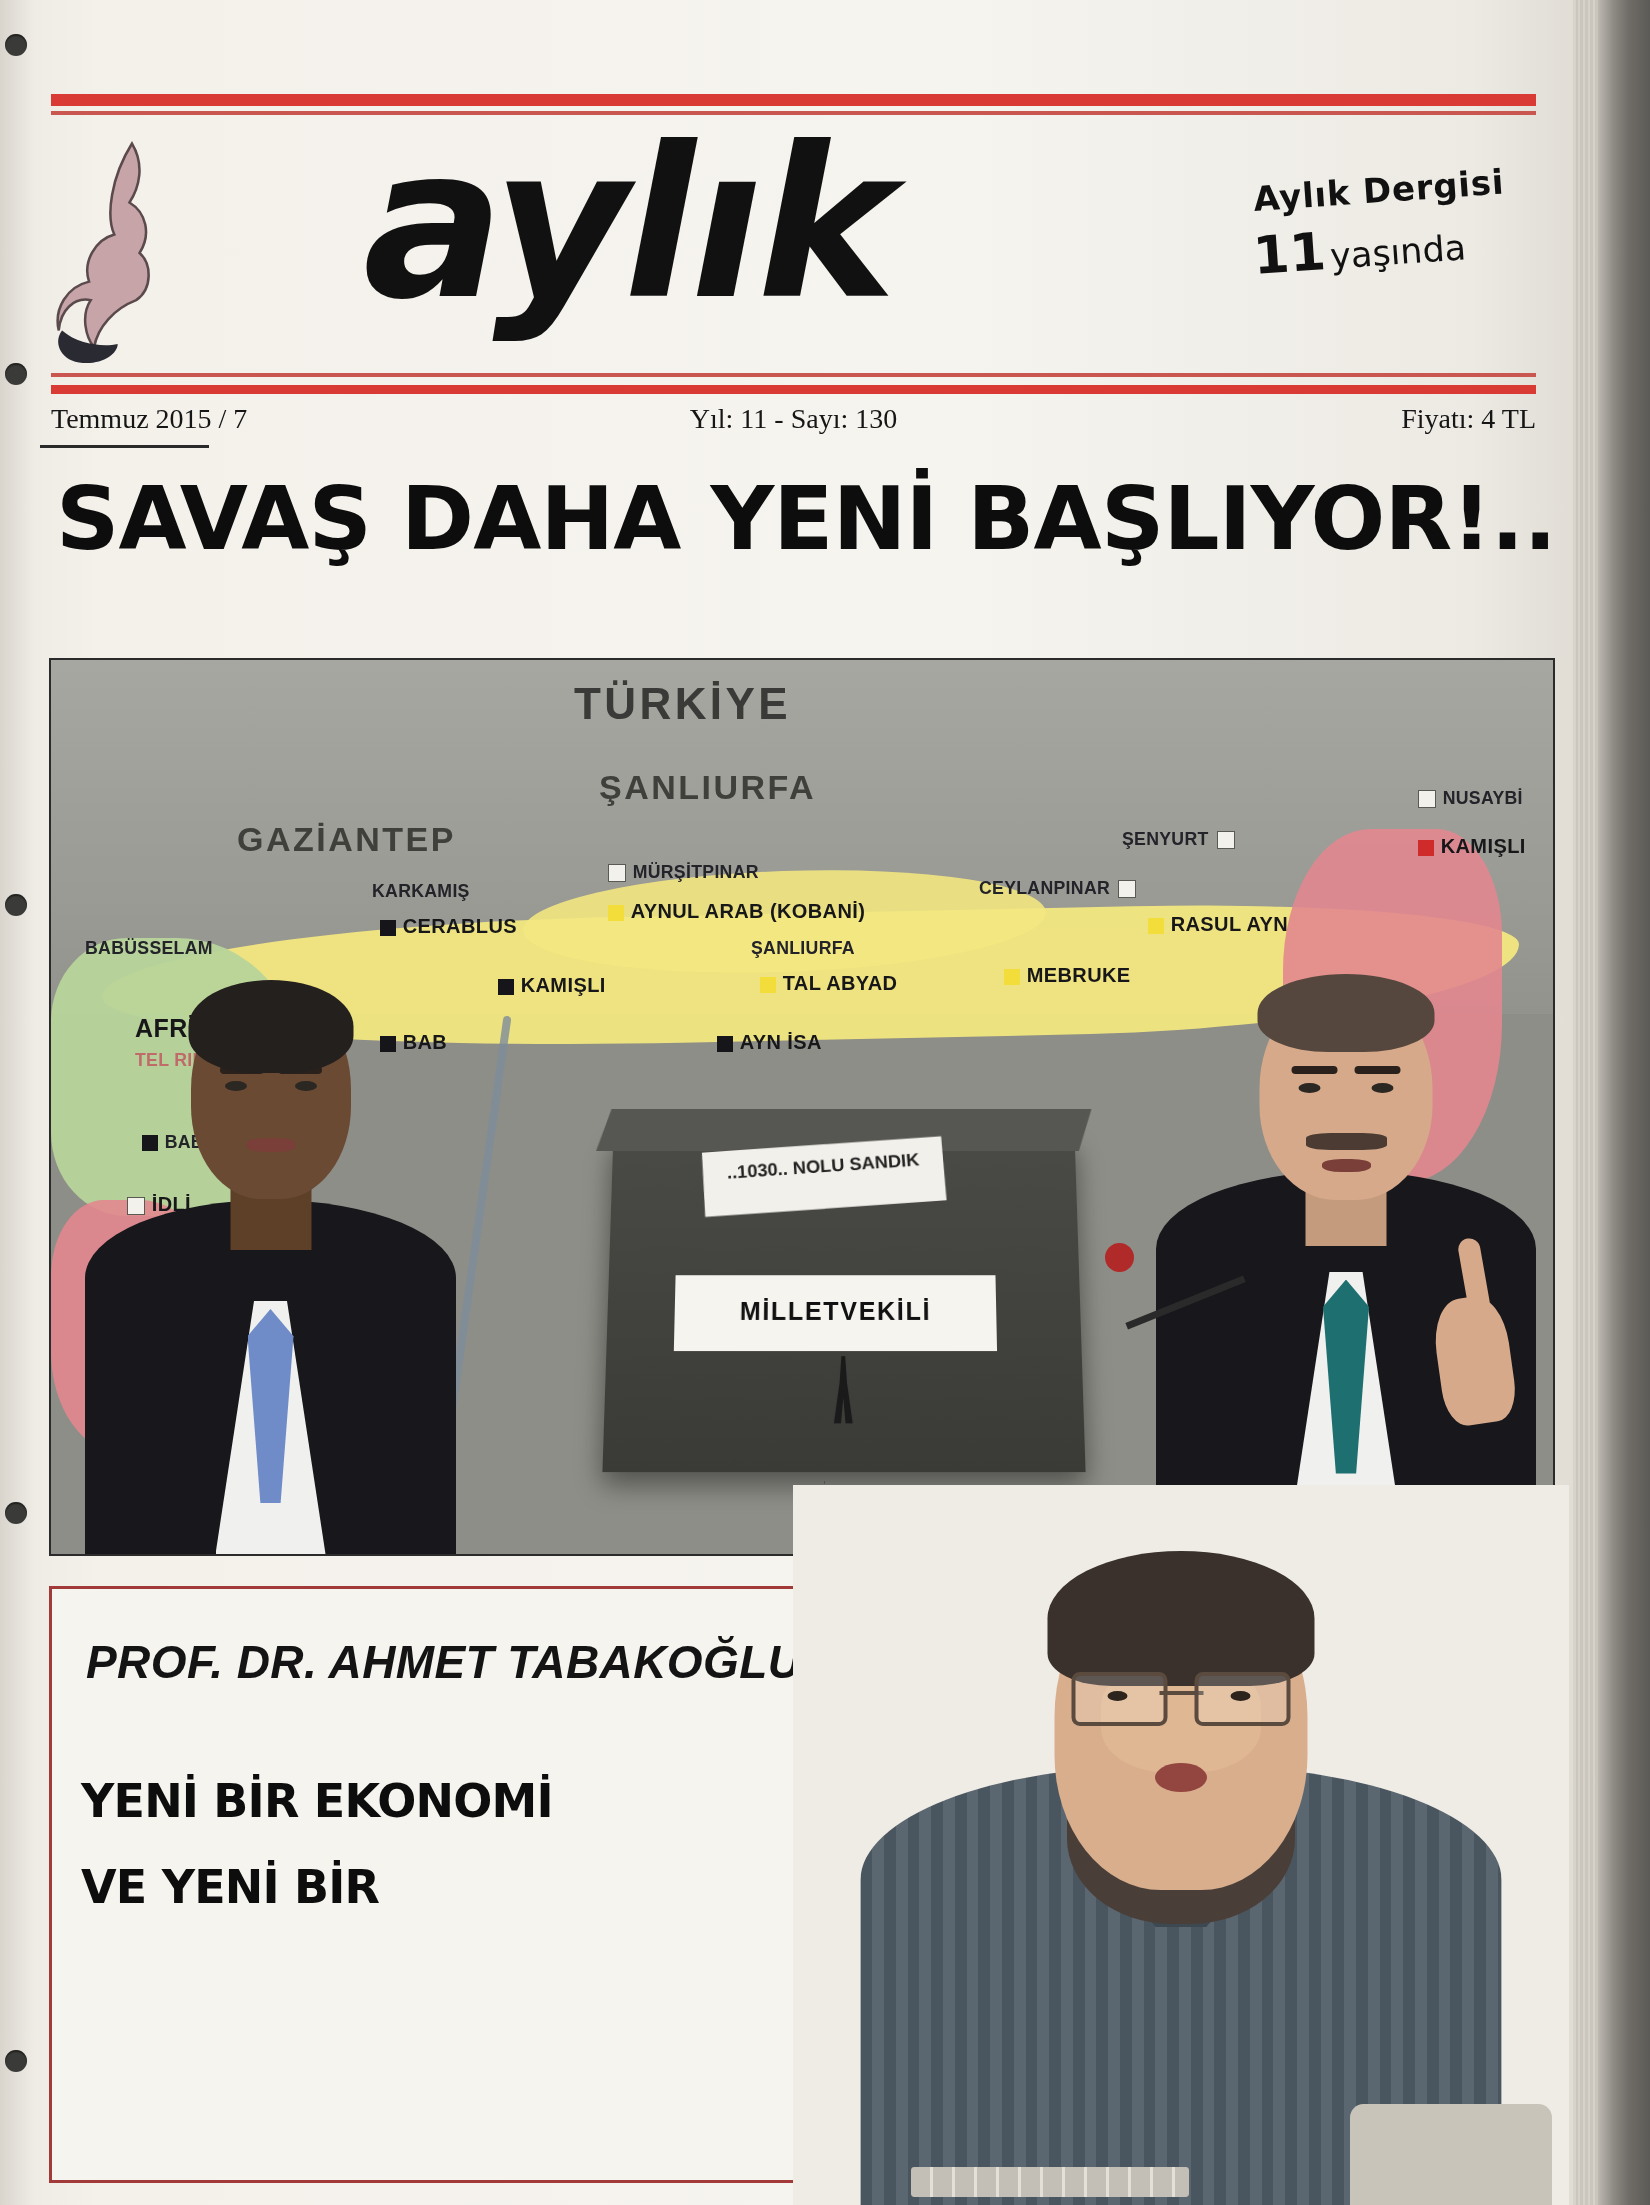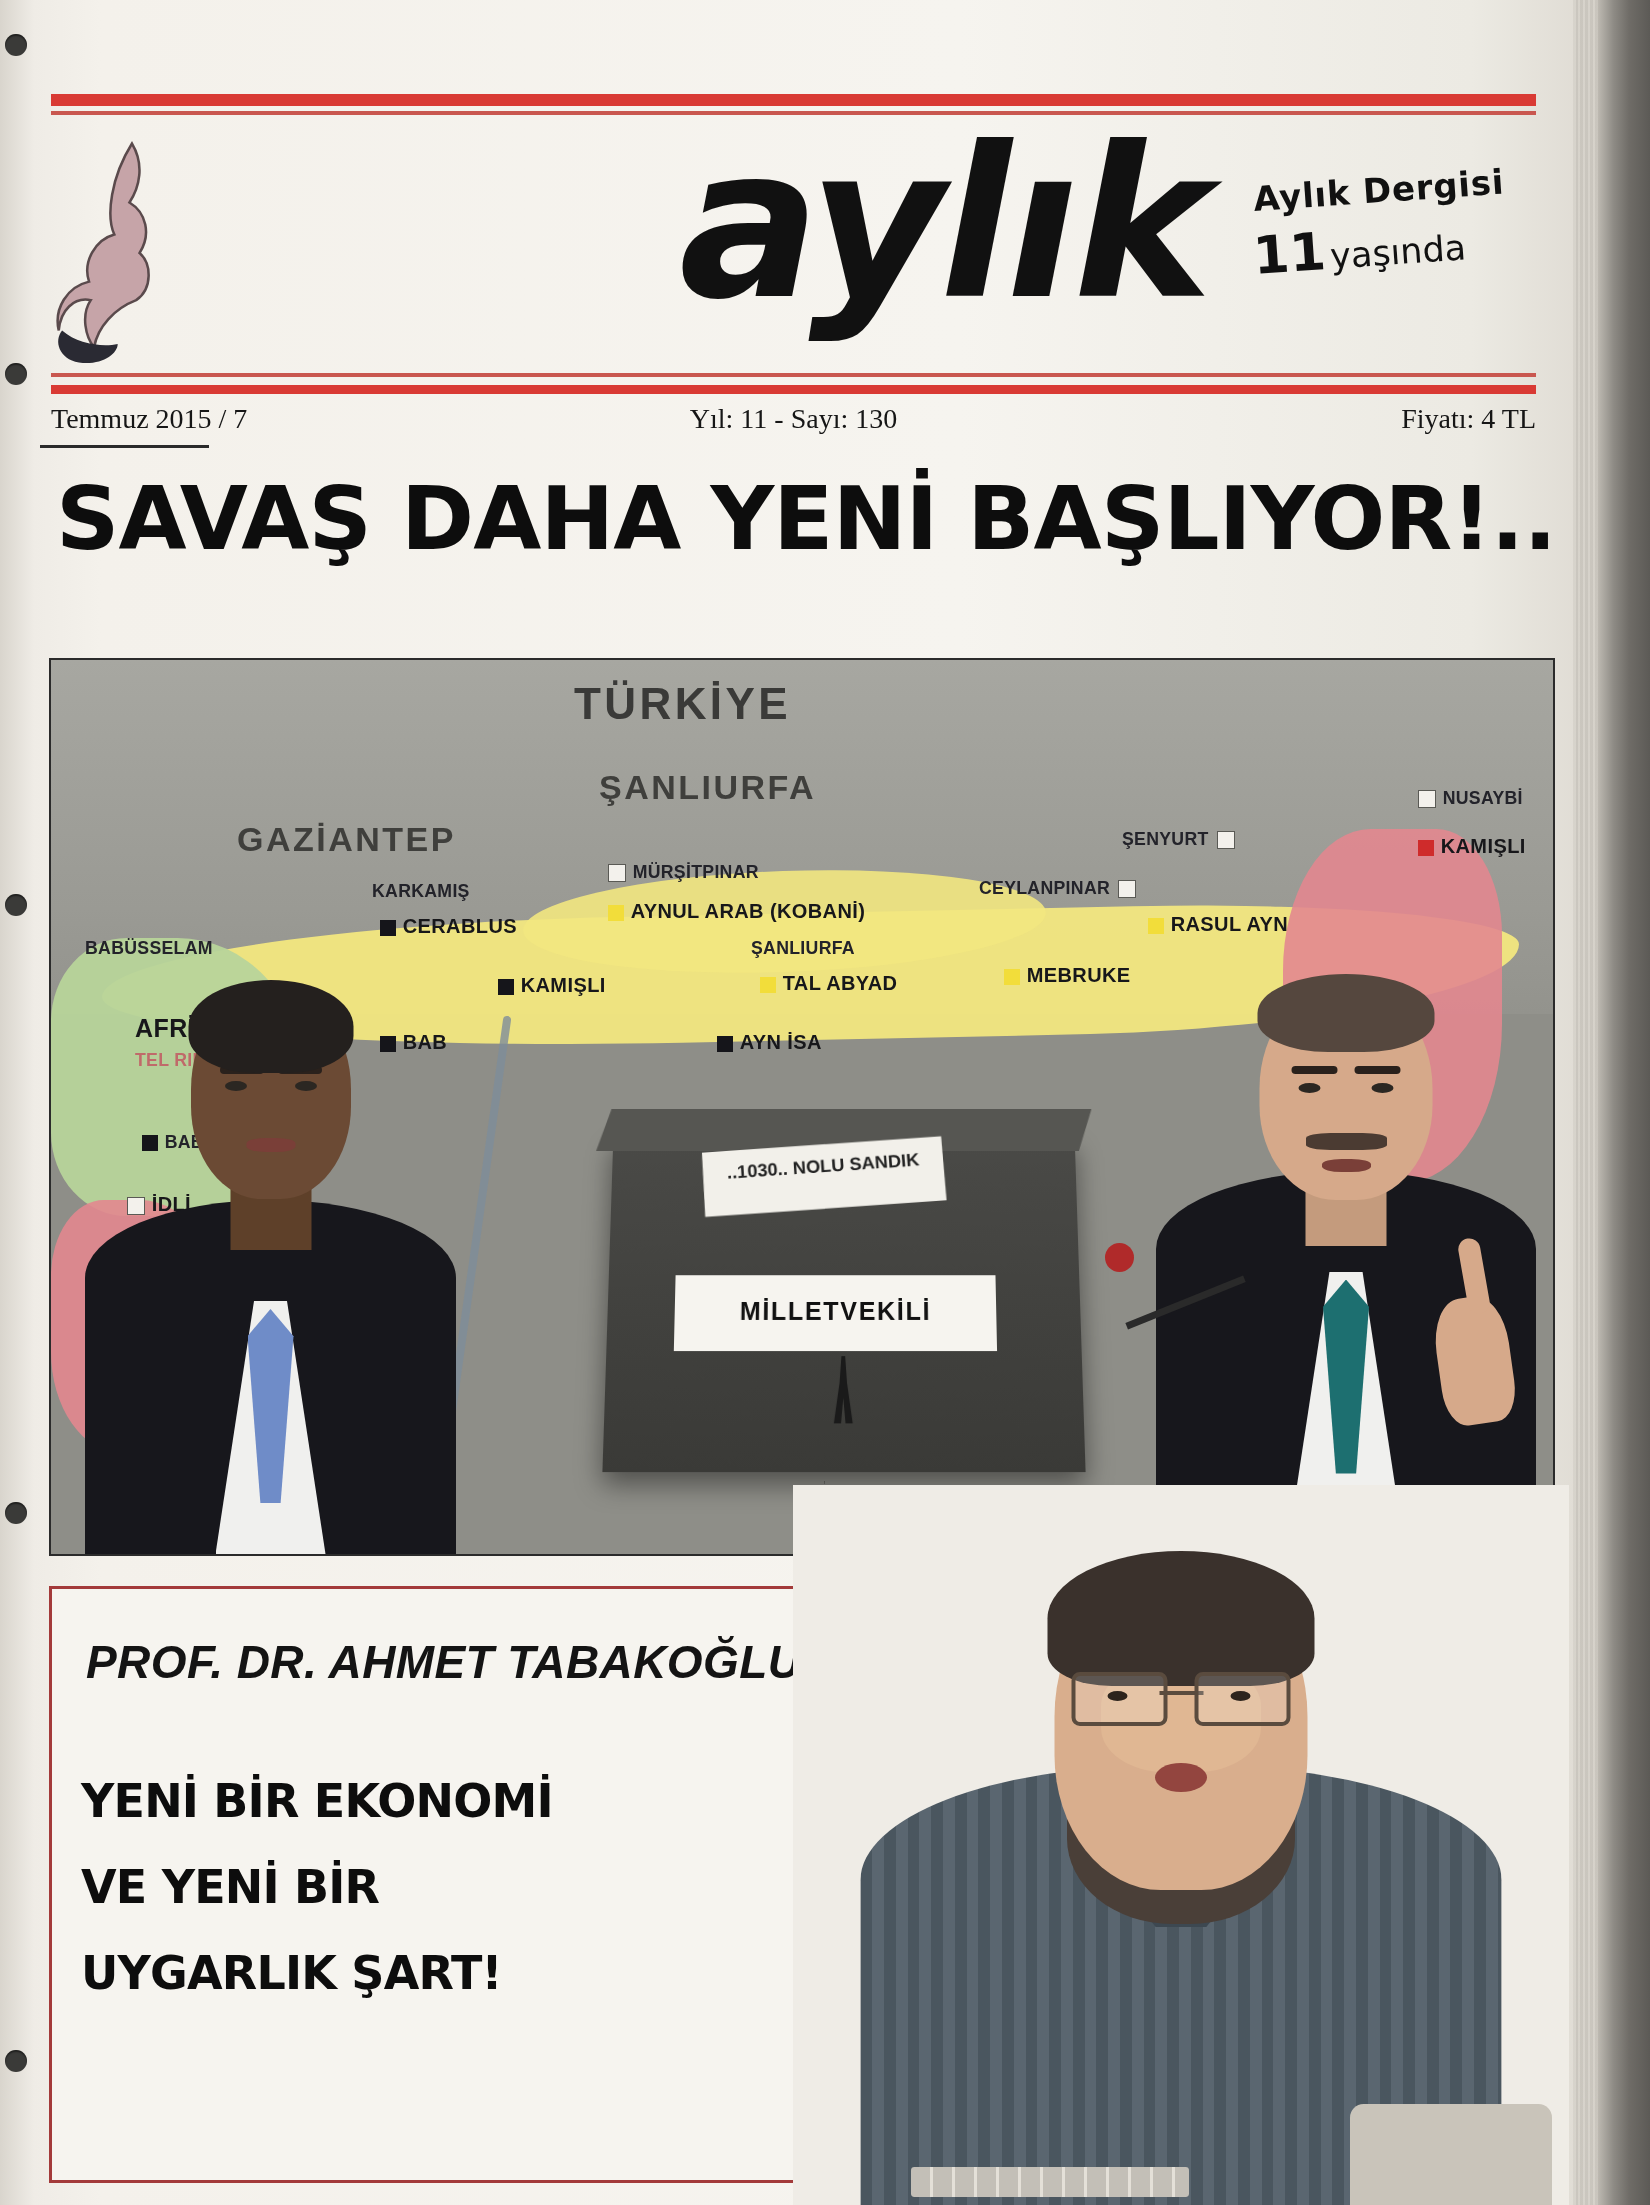--- a/index.html
+++ b/index.html
@@ -48,21 +48,21 @@
   .rule-thin.b1{top:373px}
   .rule-red.bottom{top:385px;height:9.3px}
 
   .logo-title{
     position:absolute;left:363px;top:118px;width:844px;
     font-family:"DejaVu Sans", sans-serif;
     font-weight:bold;font-style:italic;
     font-size:209px;line-height:211px;
     letter-spacing:-5px;
     color:#111;
-    text-align:right;
+    text-align:left;
   }
   .mast-bird{
     position:absolute;left:52px;top:135px;width:160px;height:236px;
   }
   .badge{
     position:absolute;right:110px;top:169px;width:287px;text-align:left;
     color:#111;
   }
   .badge .b1{
     font-family:"DejaVu Sans", sans-serif;
@@ -457,21 +457,20 @@
       <div class="mic"></div>
       <div class="mic-head"></div>
     </div>
   </div>
 
   <div class="lower">
     <div class="kicker">PROF. DR. AHMET TABAKOĞLU:</div>
     <div class="sub-headline">
       <div>YENİ BİR EKONOMİ</div>
       <div>VE YENİ BİR</div>
-      <div>UYGARLIK ŞART!</div>
     </div>
   </div>
 
   <div class="guest" style="left:793px;top:1485px;height:720px;width:776px">
     <div class="g-bg"></div>
     <div class="g-body"></div>
     <div class="g-collar"></div>
     <div class="g-beard"></div>
     <div class="g-head"></div>
     <div class="g-face"></div>

